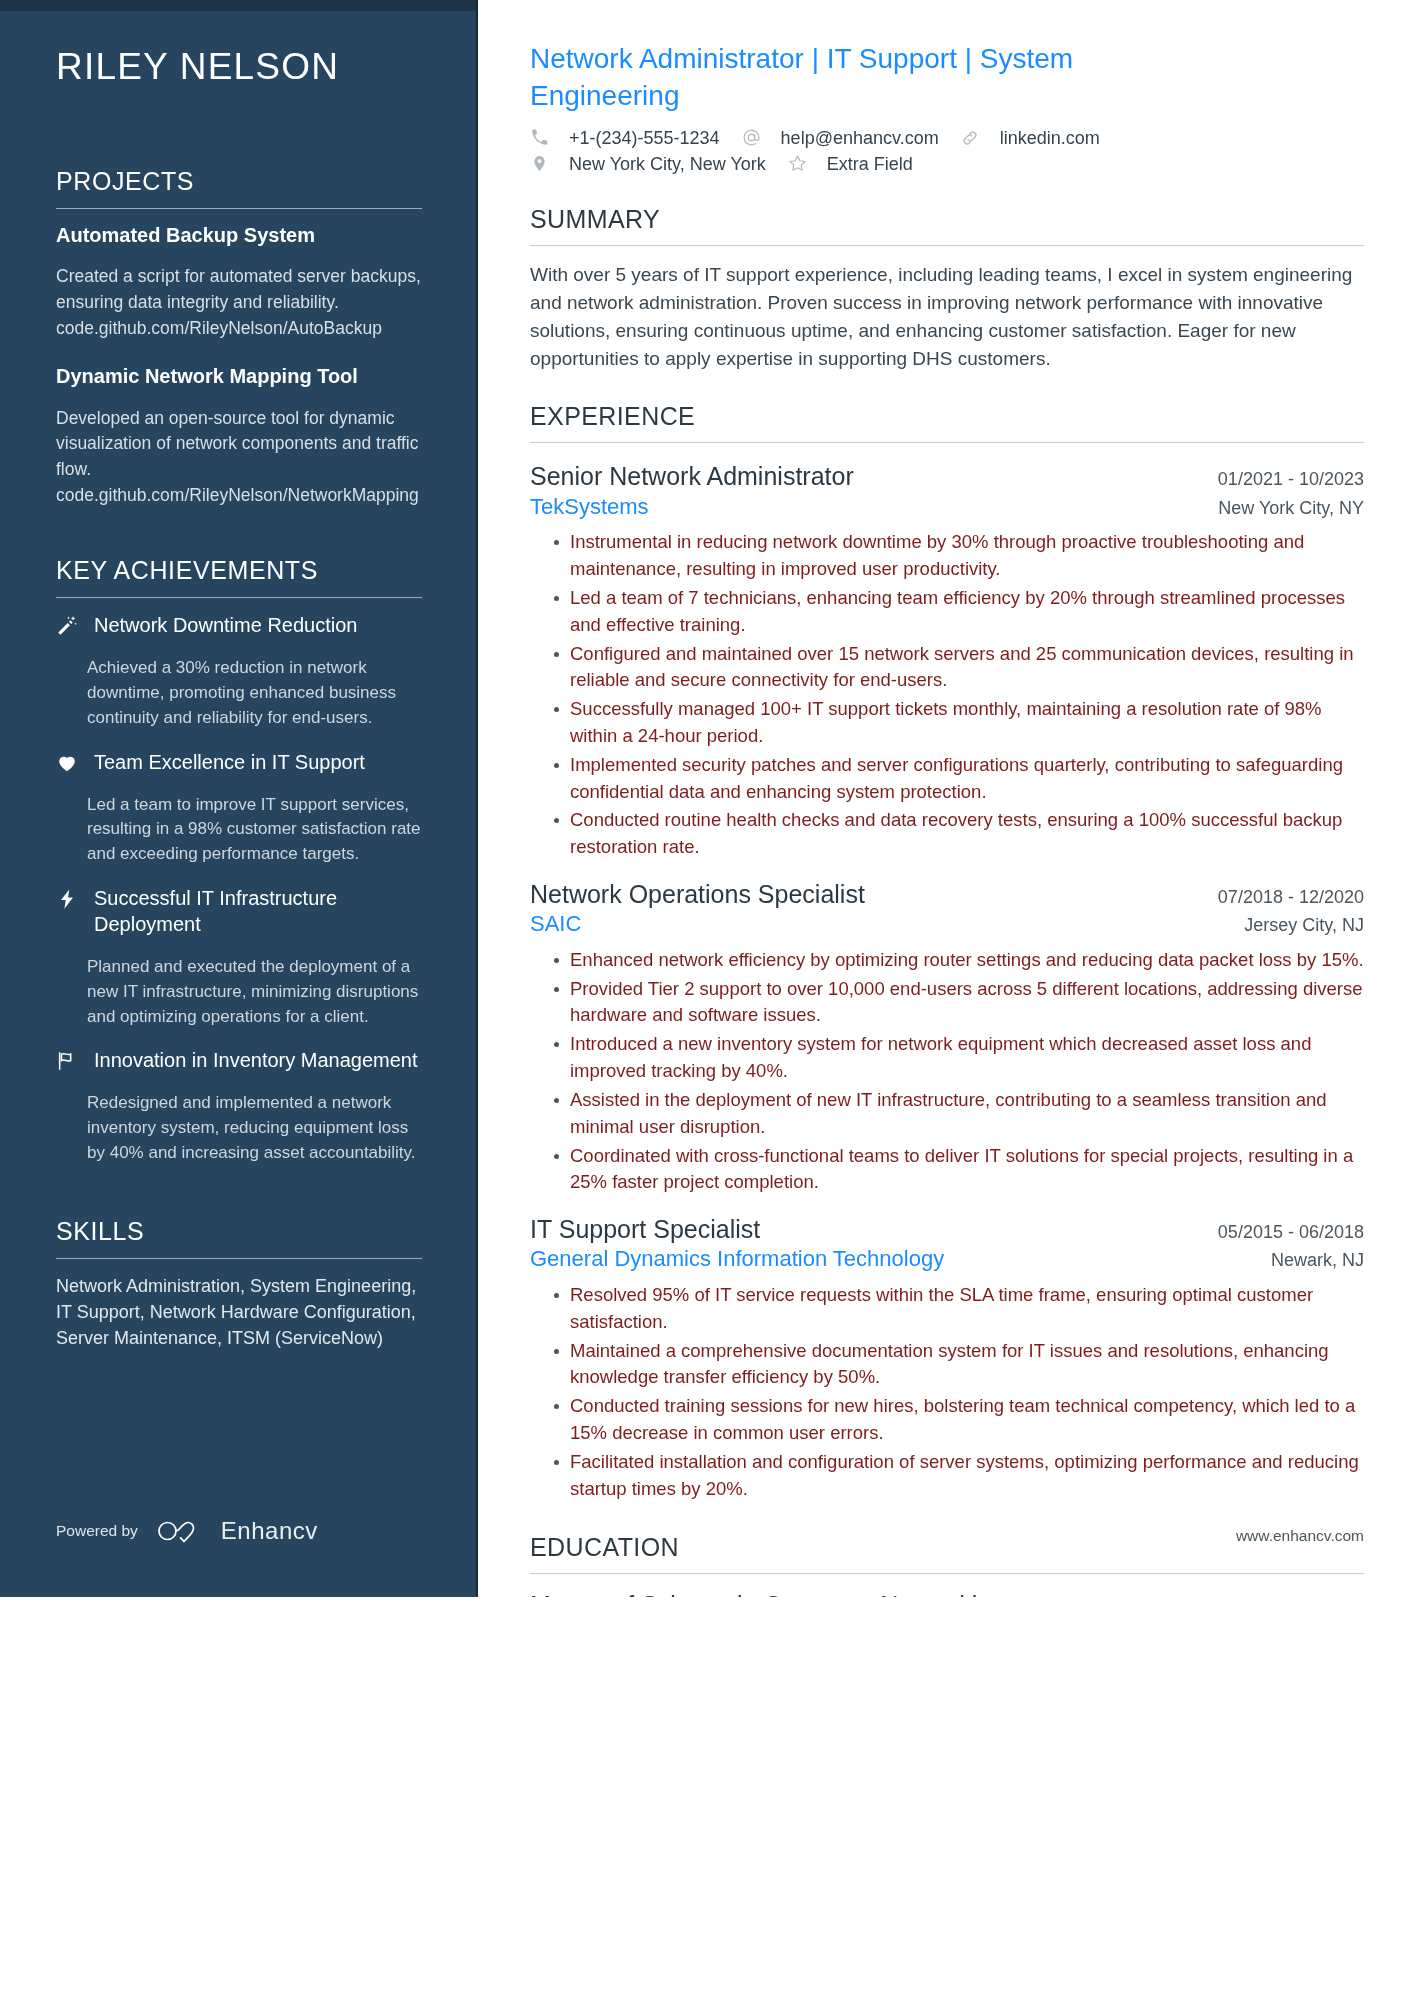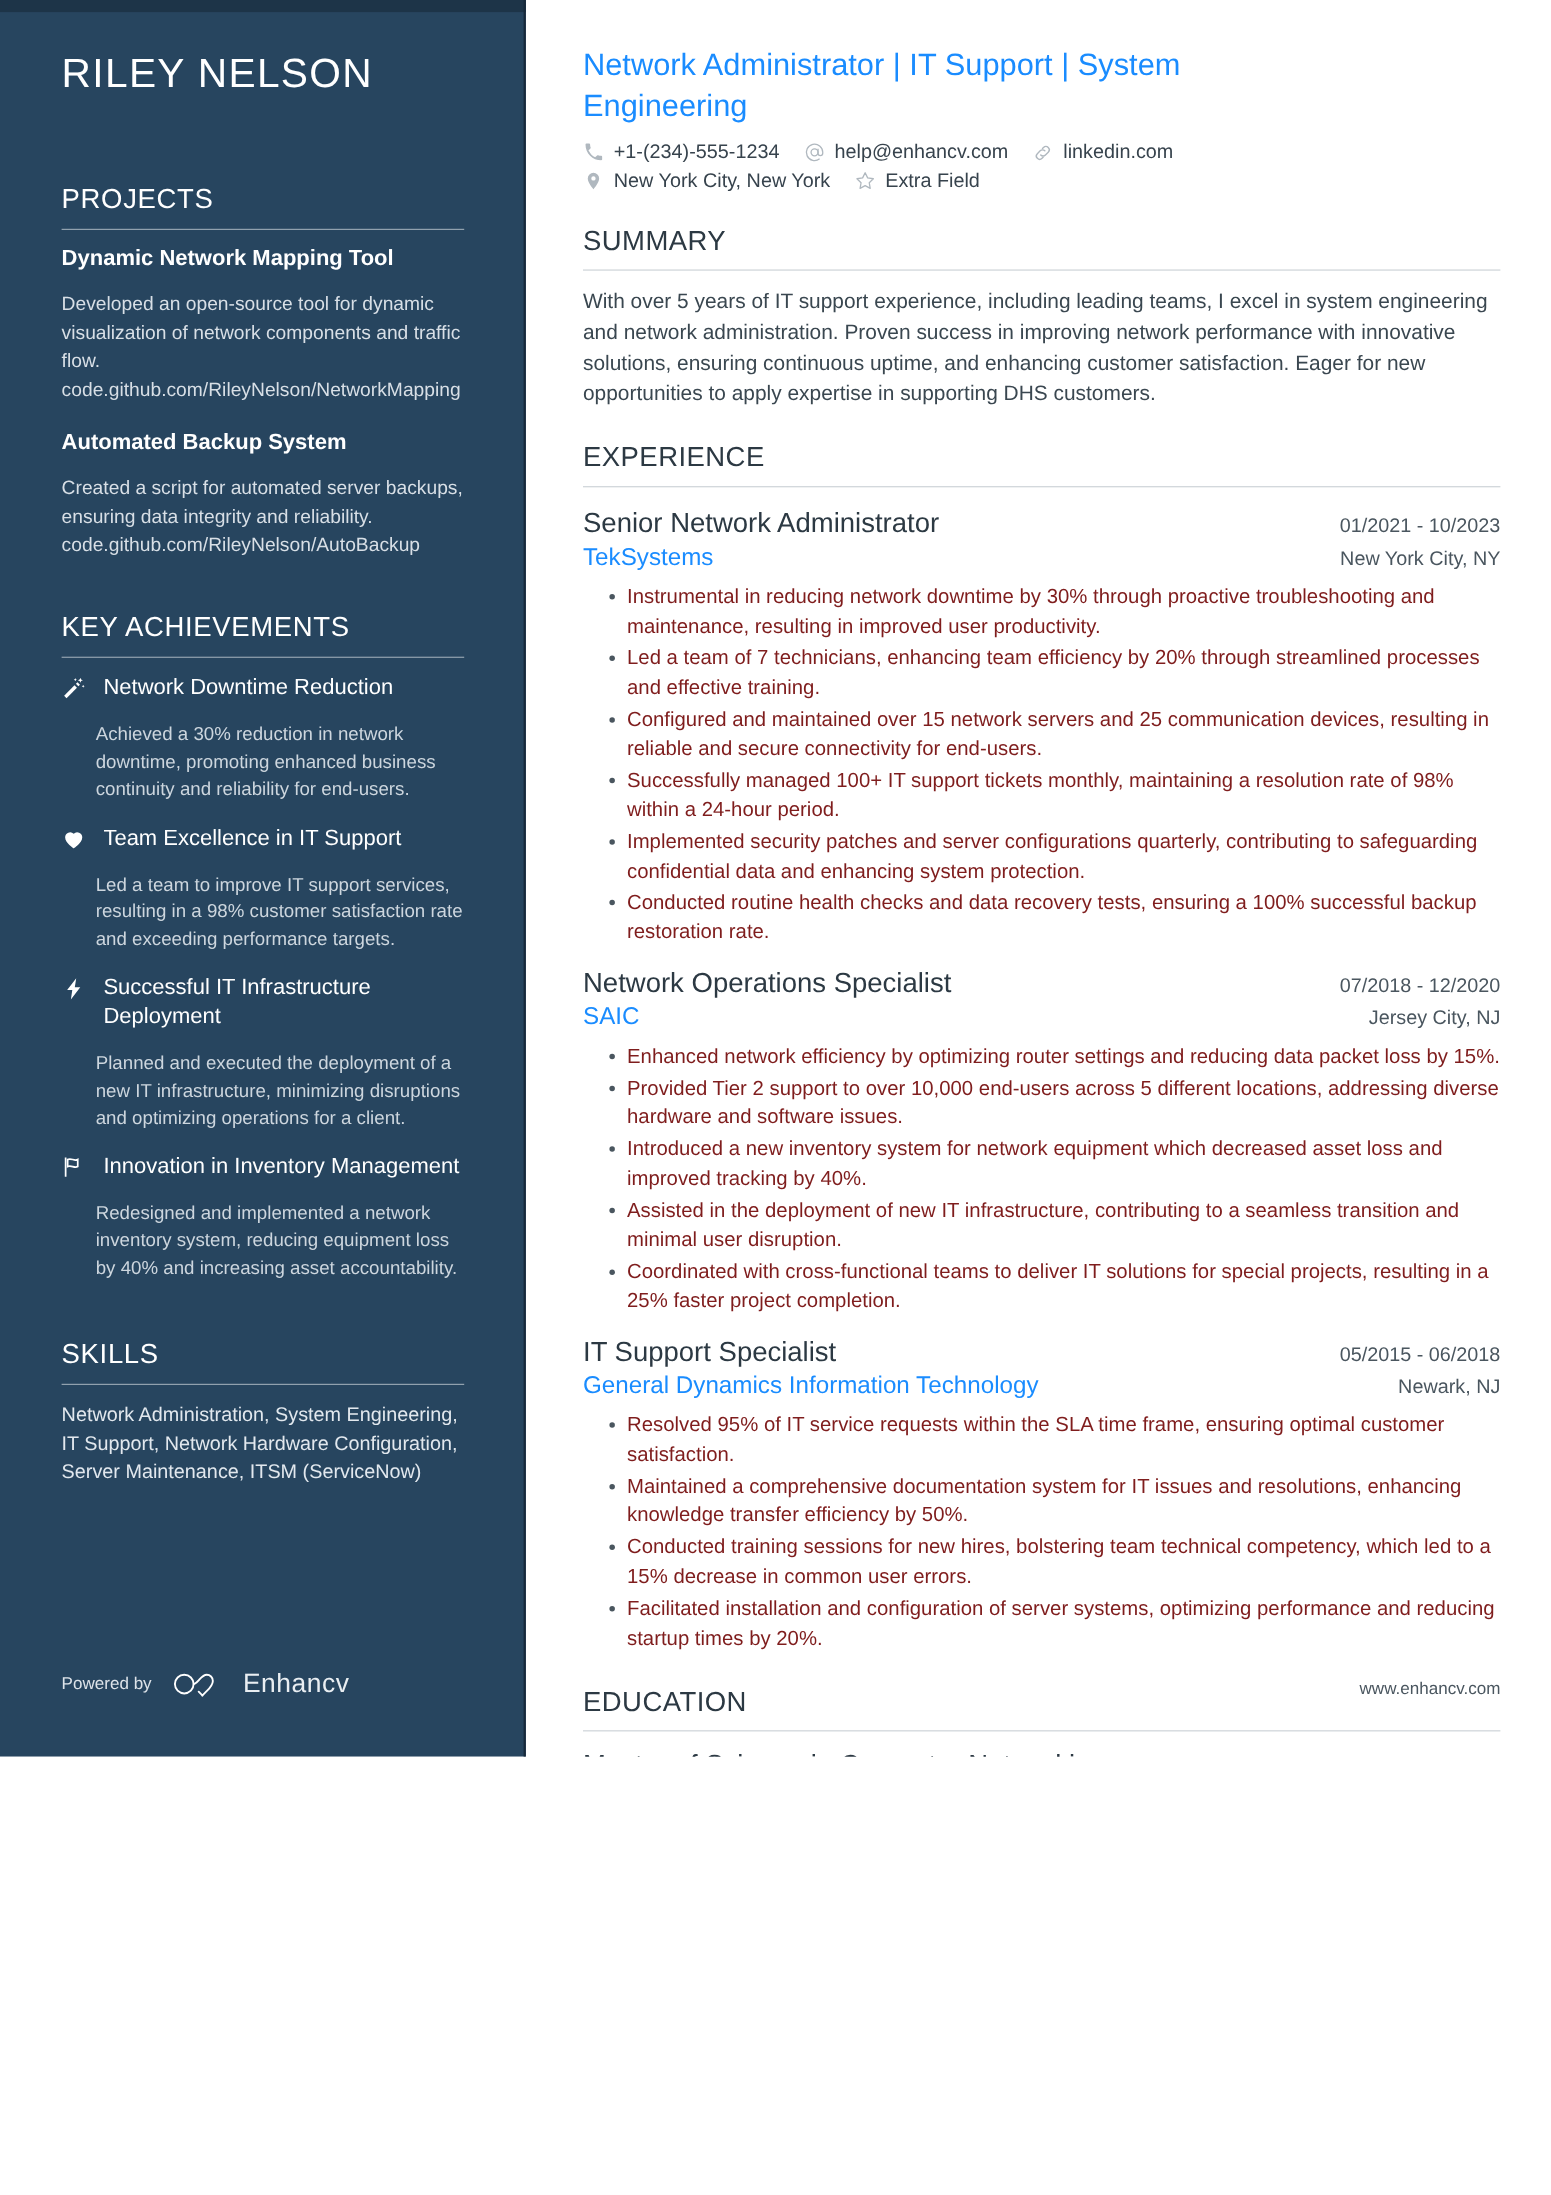--- a/index.html
+++ b/index.html
@@ -153,22 +153,22 @@
   .contact-block { margin-top: 14px; }
   .contact-row {
     display: flex;
     align-items: center;
     flex-wrap: wrap;
     gap: 6px 22px;
     margin-bottom: 5px;
   }
   .contact-item {
     display: flex;
-    align-items: center;
-    gap: 9px;
+    align-items: flex-start;
+    gap: 20px;
     font-size: 18px;
     color: #37434d;
   }
   .contact-item .c-icon {
     width: 19px; height: 19px;
     display: inline-flex;
     align-items: center; justify-content: center;
     color: #b0b8bf;
     flex: 0 0 19px;
   }
@@ -267,27 +267,27 @@
     <div class="sidebar-topband"></div>
     <div class="sidebar-rule"></div>
 
     <h1 class="name">RILEY NELSON</h1>
 
     <section class="side-section projects">
       <h2 class="side-heading">PROJECTS</h2>
       <div class="side-heading-rule"></div>
 
       <div>
+        <div class="project-title">Automated Backup System</div>
+        <div class="project-desc">Created a script for automated server backups, ensuring data integrity and reliability. code.github.com/RileyNelson/AutoBackup</div>
+      </div>
+
+      <div>
         <div class="project-title">Dynamic Network Mapping Tool</div>
         <div class="project-desc">Developed an open-source tool for dynamic visualization of network components and traffic flow. code.github.com/RileyNelson/NetworkMapping</div>
-      </div>
-
-      <div>
-        <div class="project-title">Automated Backup System</div>
-        <div class="project-desc">Created a script for automated server backups, ensuring data integrity and reliability. code.github.com/RileyNelson/AutoBackup</div>
       </div>
     </section>
 
     <section class="side-section achievements">
       <h2 class="side-heading">KEY ACHIEVEMENTS</h2>
       <div class="side-heading-rule"></div>
 
       <div class="ach-item">
         <div class="ach-icon">
           <svg width="22" height="22" viewBox="0 0 24 24" fill="currentColor">

